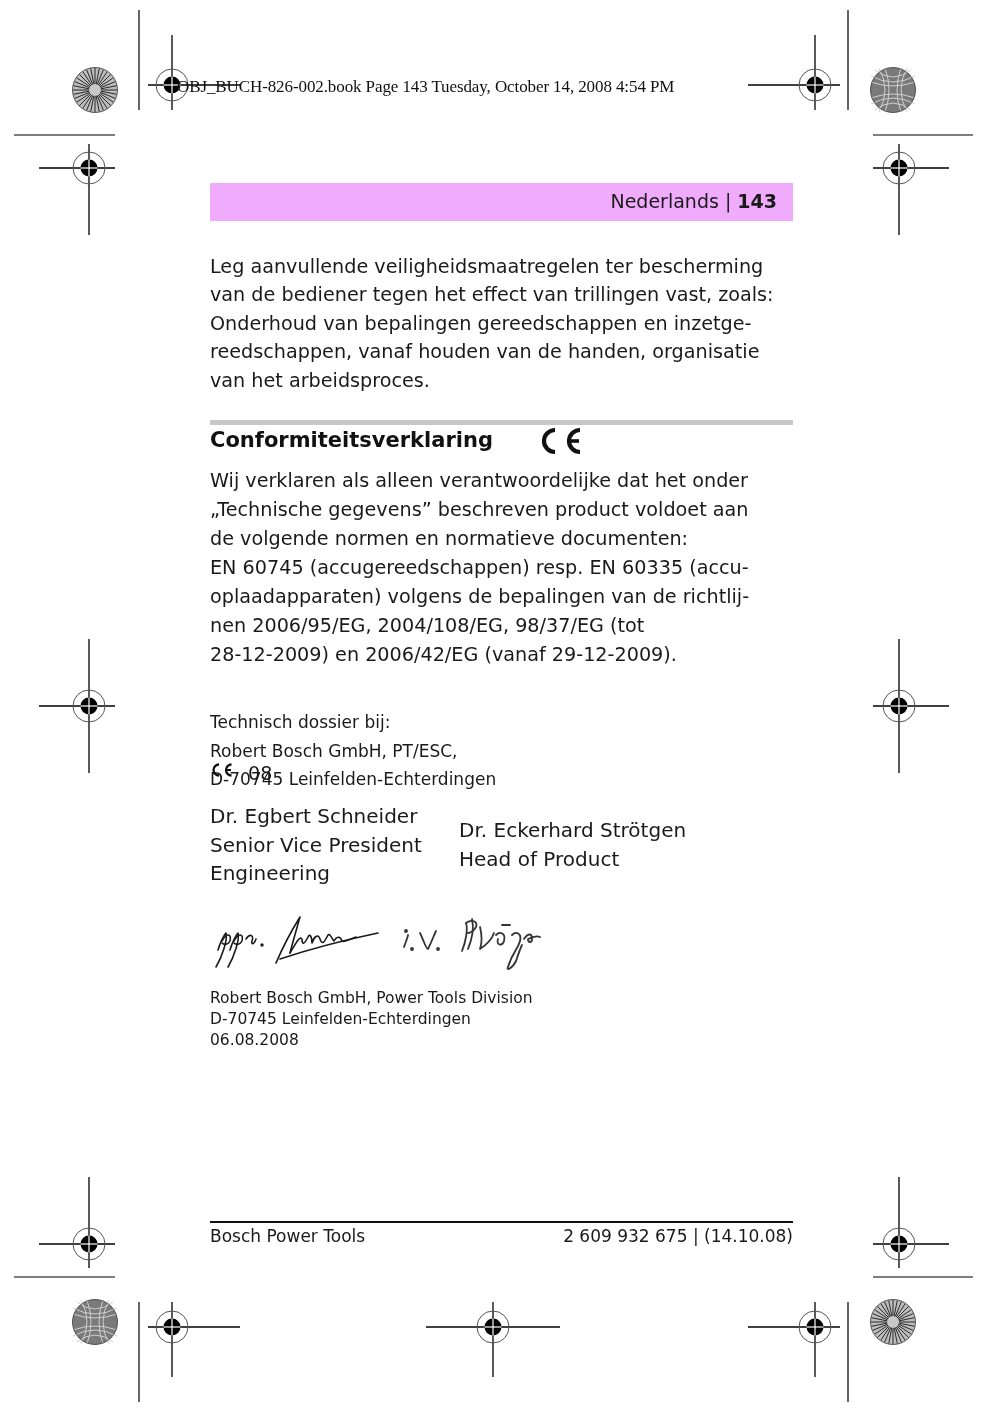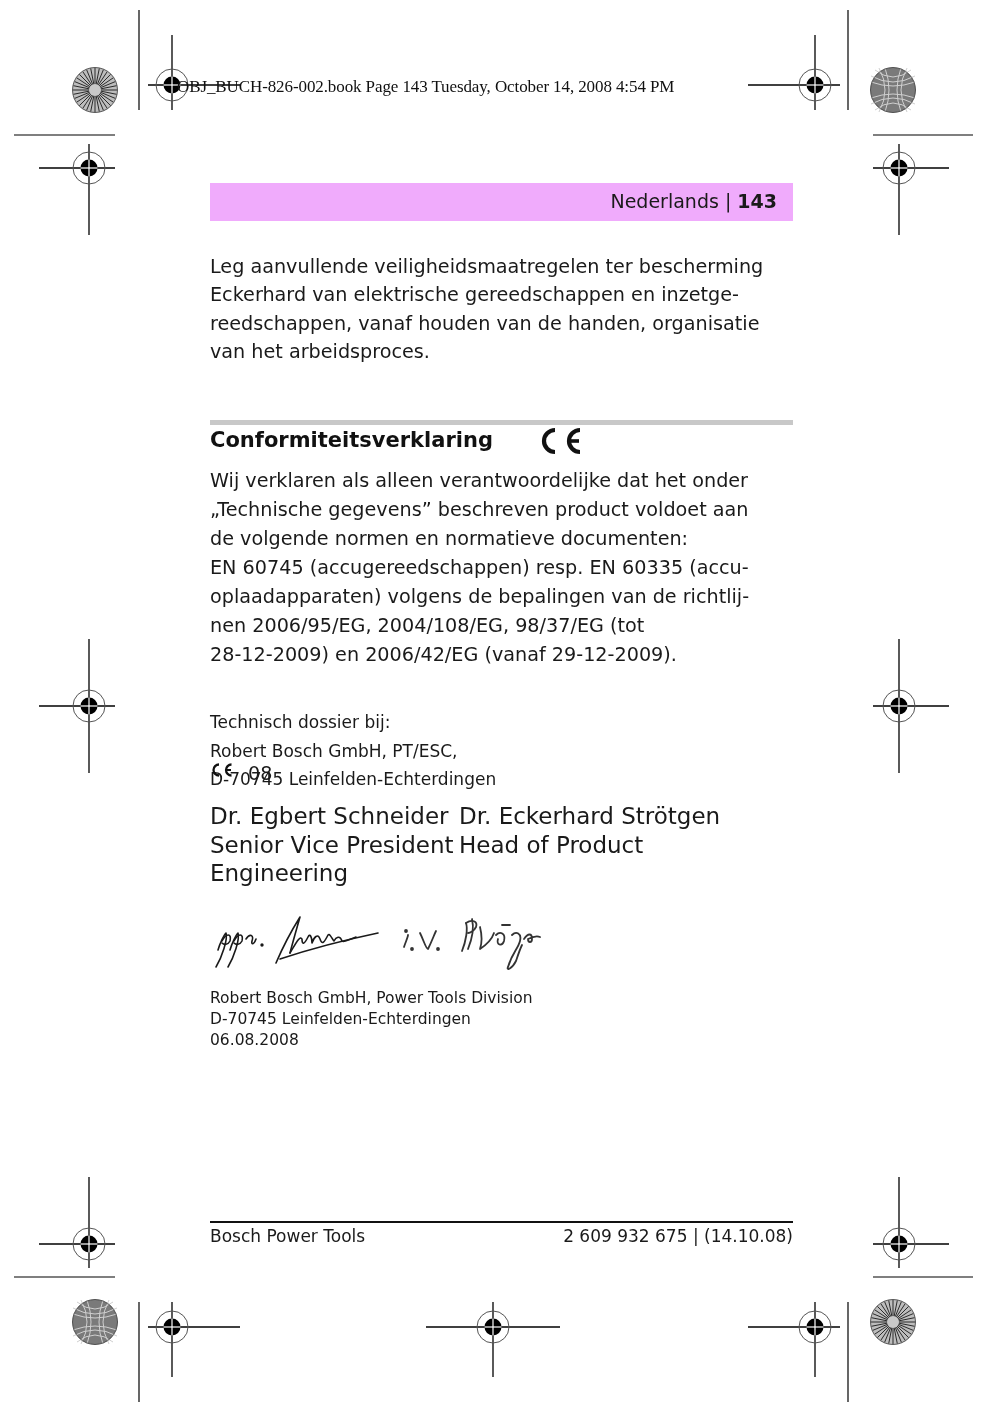--- a/index.html
+++ b/index.html
@@ -14,21 +14,21 @@
     .rule { position: absolute; left: 210px; top: 420px; width: 583px; height: 5px; background: #c8c8c8; }
     .section-title { position: absolute; left: 210px; top: 428px; font-size: 21px; font-weight: bold; white-space: nowrap; color: #111; }
     .ce-big { position: absolute; left: 537px; top: 426px; width: 48px; height: 30px; }
     .body2 { position: absolute; left: 210px; top: 466px; width: 600px; font-size: 19.2px; line-height: 29px; }
     .body2 p { margin: 0; white-space: nowrap; }
     .dossier { position: absolute; left: 210px; top: 708px; font-size: 17px; line-height: 28.5px; }
     .dossier p { margin: 0; white-space: nowrap; }
     .ce-small-row { position: absolute; left: 210px; top: 761px; height: 26px; display: flex; align-items: flex-start; }
     .ce-small { width: 24px; height: 18px; margin-bottom: 5px; }
     .ce-code { font-size: 19.2px; margin-left: 14px; line-height: 26px; }
-    .signers { position: absolute; left: 210px; top: 802px; display: flex; font-size: 23px; line-height: 28.5px; }
+    .signers { position: absolute; left: 210px; top: 802px; display: flex; font-size: 20px; line-height: 28.5px; align-items: center; }
     .signer { white-space: nowrap; }
     .signer p { margin: 0; }
     .signer-1 { width: 249px; }
     .signatures { position: absolute; left: 210px; top: 905px; width: 520px; height: 70px; }
     .company { position: absolute; left: 210px; top: 988px; font-size: 15.5px; line-height: 21px; }
     .company p { margin: 0; white-space: nowrap; }
     .footer-rule { position: absolute; left: 210px; top: 1221px; width: 583px; height: 2px; background: #111; }
     .footer-left { position: absolute; left: 210px; top: 1226px; font-size: 17px; white-space: nowrap; }
     .footer-right { position: absolute; right: 191px; top: 1226px; font-size: 17px; white-space: nowrap; }
   </style>
@@ -194,21 +194,22 @@
 </svg>
 
 <div class="slug">OBJ_BUCH-826-002.book  Page 143  Tuesday, October 14, 2008  4:54 PM</div>
 
 <div class="header-bar">
   <div class="header-text"><span>Nederlands</span><span> | </span><b>143</b></div>
 </div>
 
 <div class="content">
   <p>Leg aanvullende veiligheidsmaatregelen ter bescherming</p>
-  <p>Eckerhard van elektrische gereedschappen en inzetge-</p>
+  <p>van de bediener tegen het effect van trillingen vast, zoals:</p>
+  <p>Onderhoud van bepalingen gereedschappen en inzetge-</p>
   <p>reedschappen, vanaf houden van de handen, organisatie</p>
   <p>van het arbeidsproces.</p>
 </div>
 
 <div class="rule"></div>
 <div class="section-title">Conformiteitsverklaring</div>
 <svg class="ce-big" viewBox="0 0 48 30" xmlns="http://www.w3.org/2000/svg">
   <path d="M18,4 A11,11 0 1 0 18,26" fill="none" stroke="#111" stroke-width="4.2"></path>
   <path d="M43,4 A11,11 0 1 0 43,26" fill="none" stroke="#111" stroke-width="4.2"></path>
   <line x1="32" y1="15" x2="42" y2="15" stroke="#111" stroke-width="3.6"></line>

